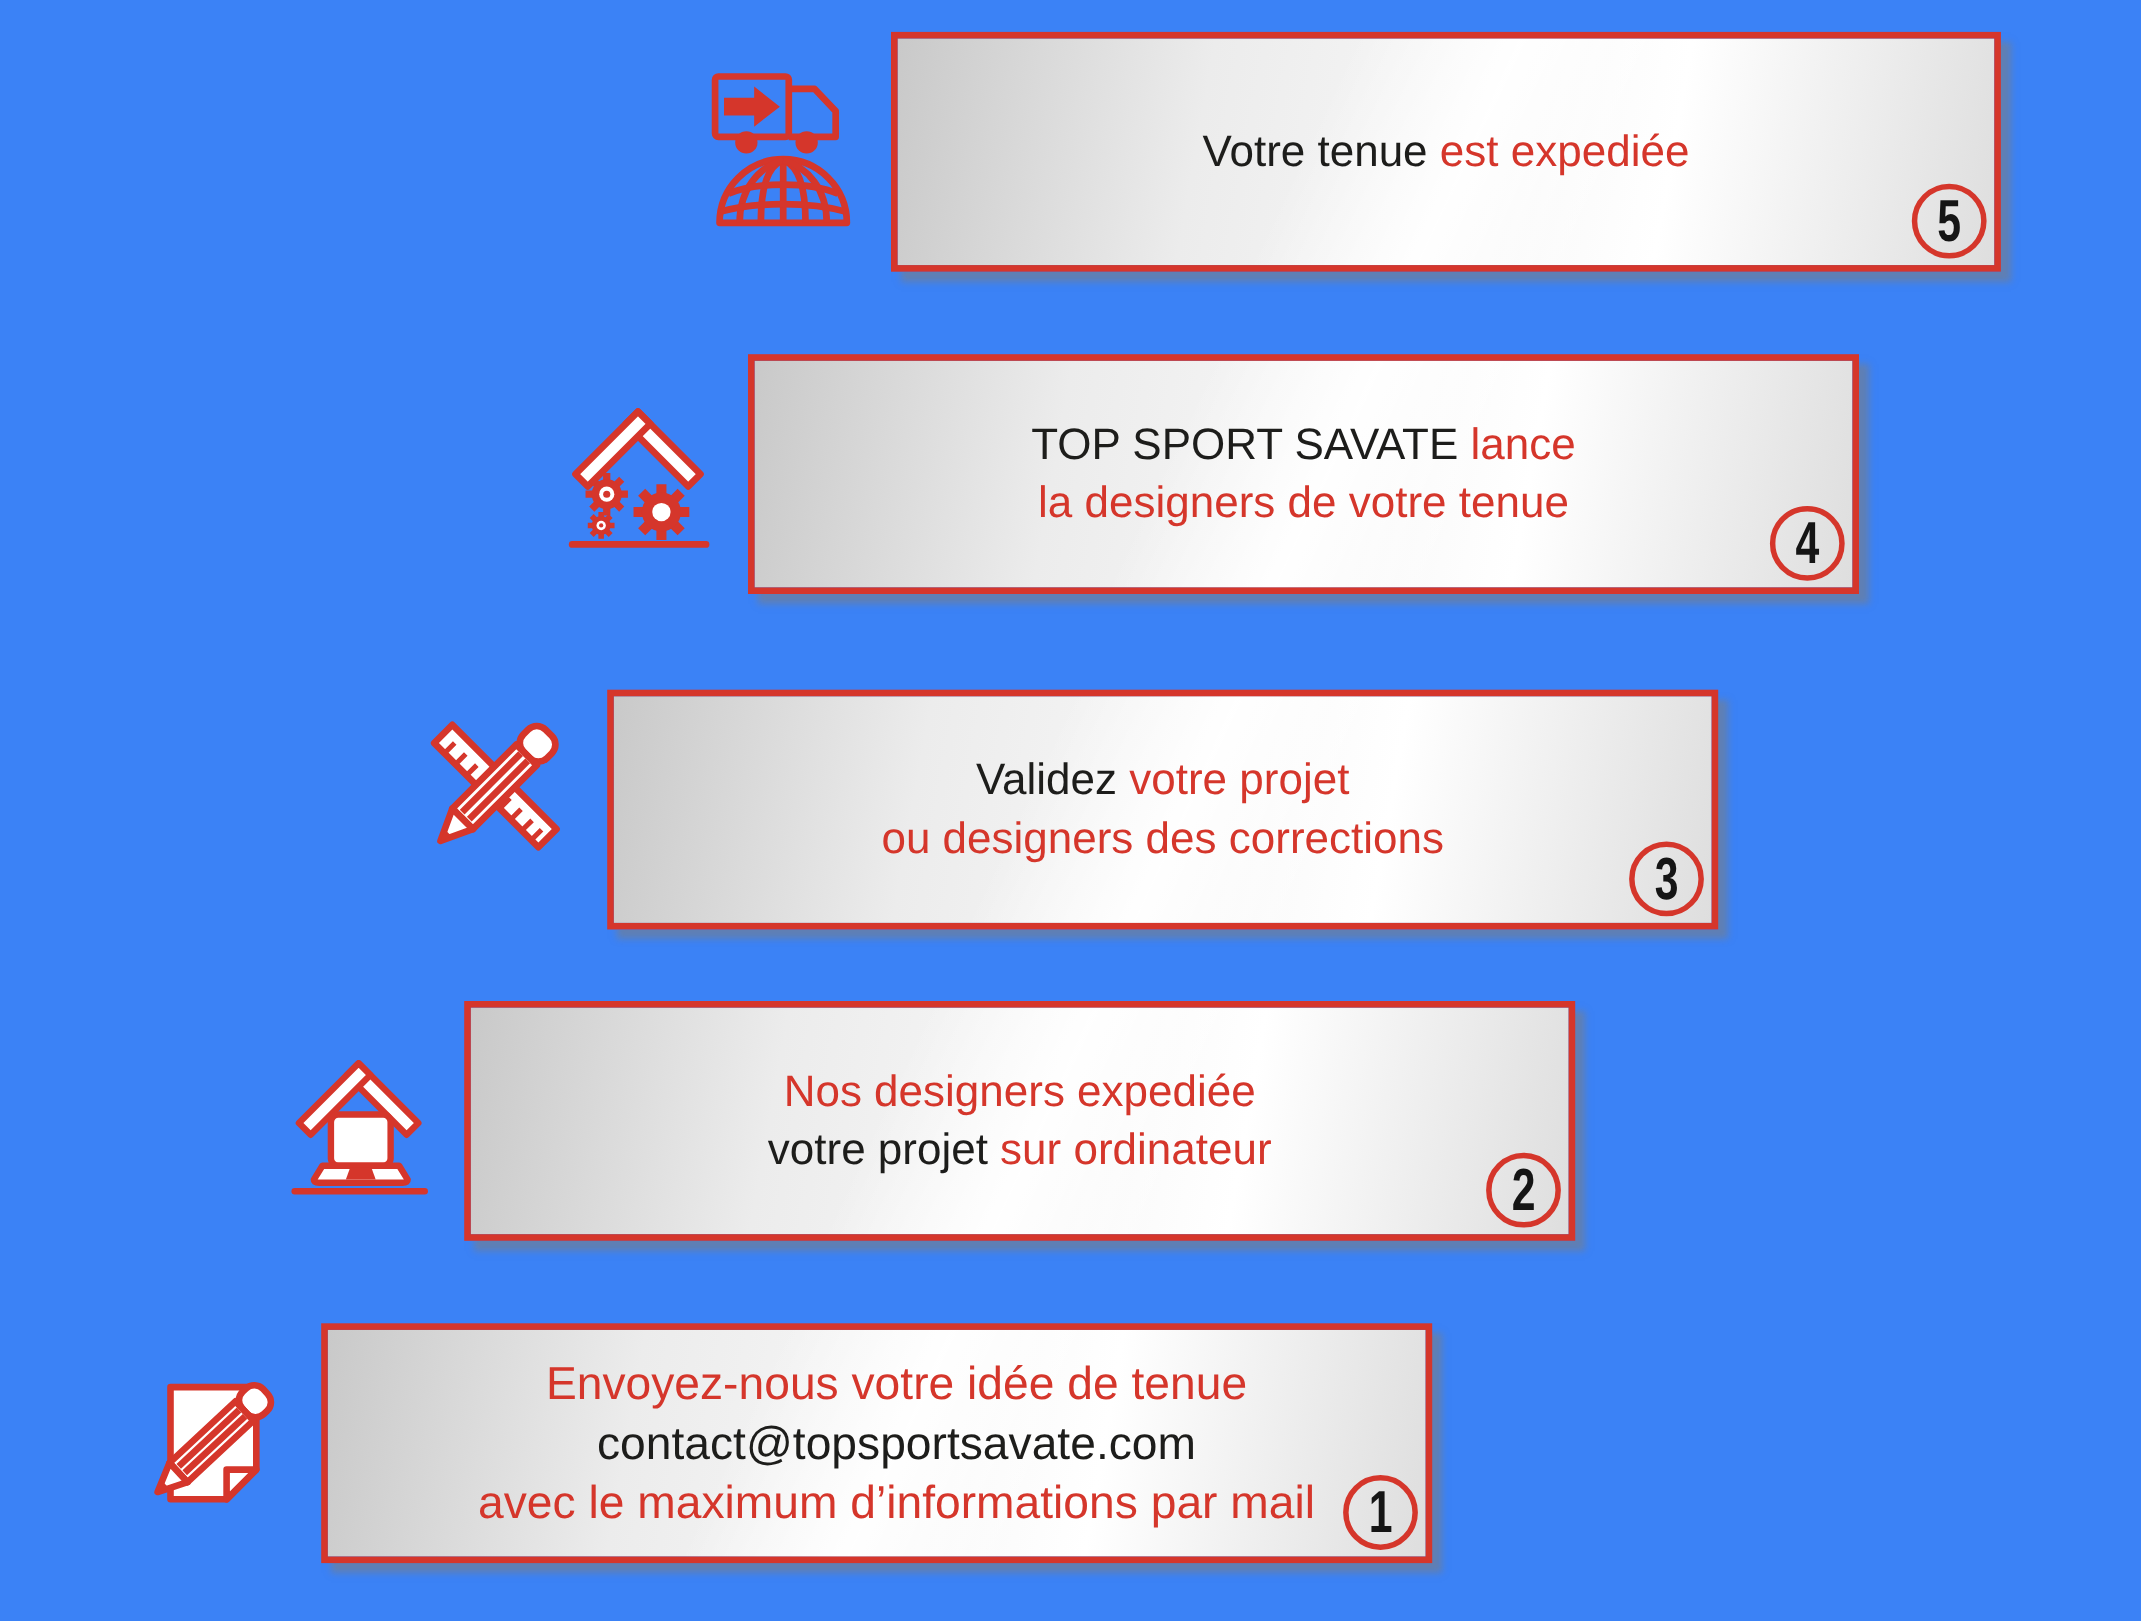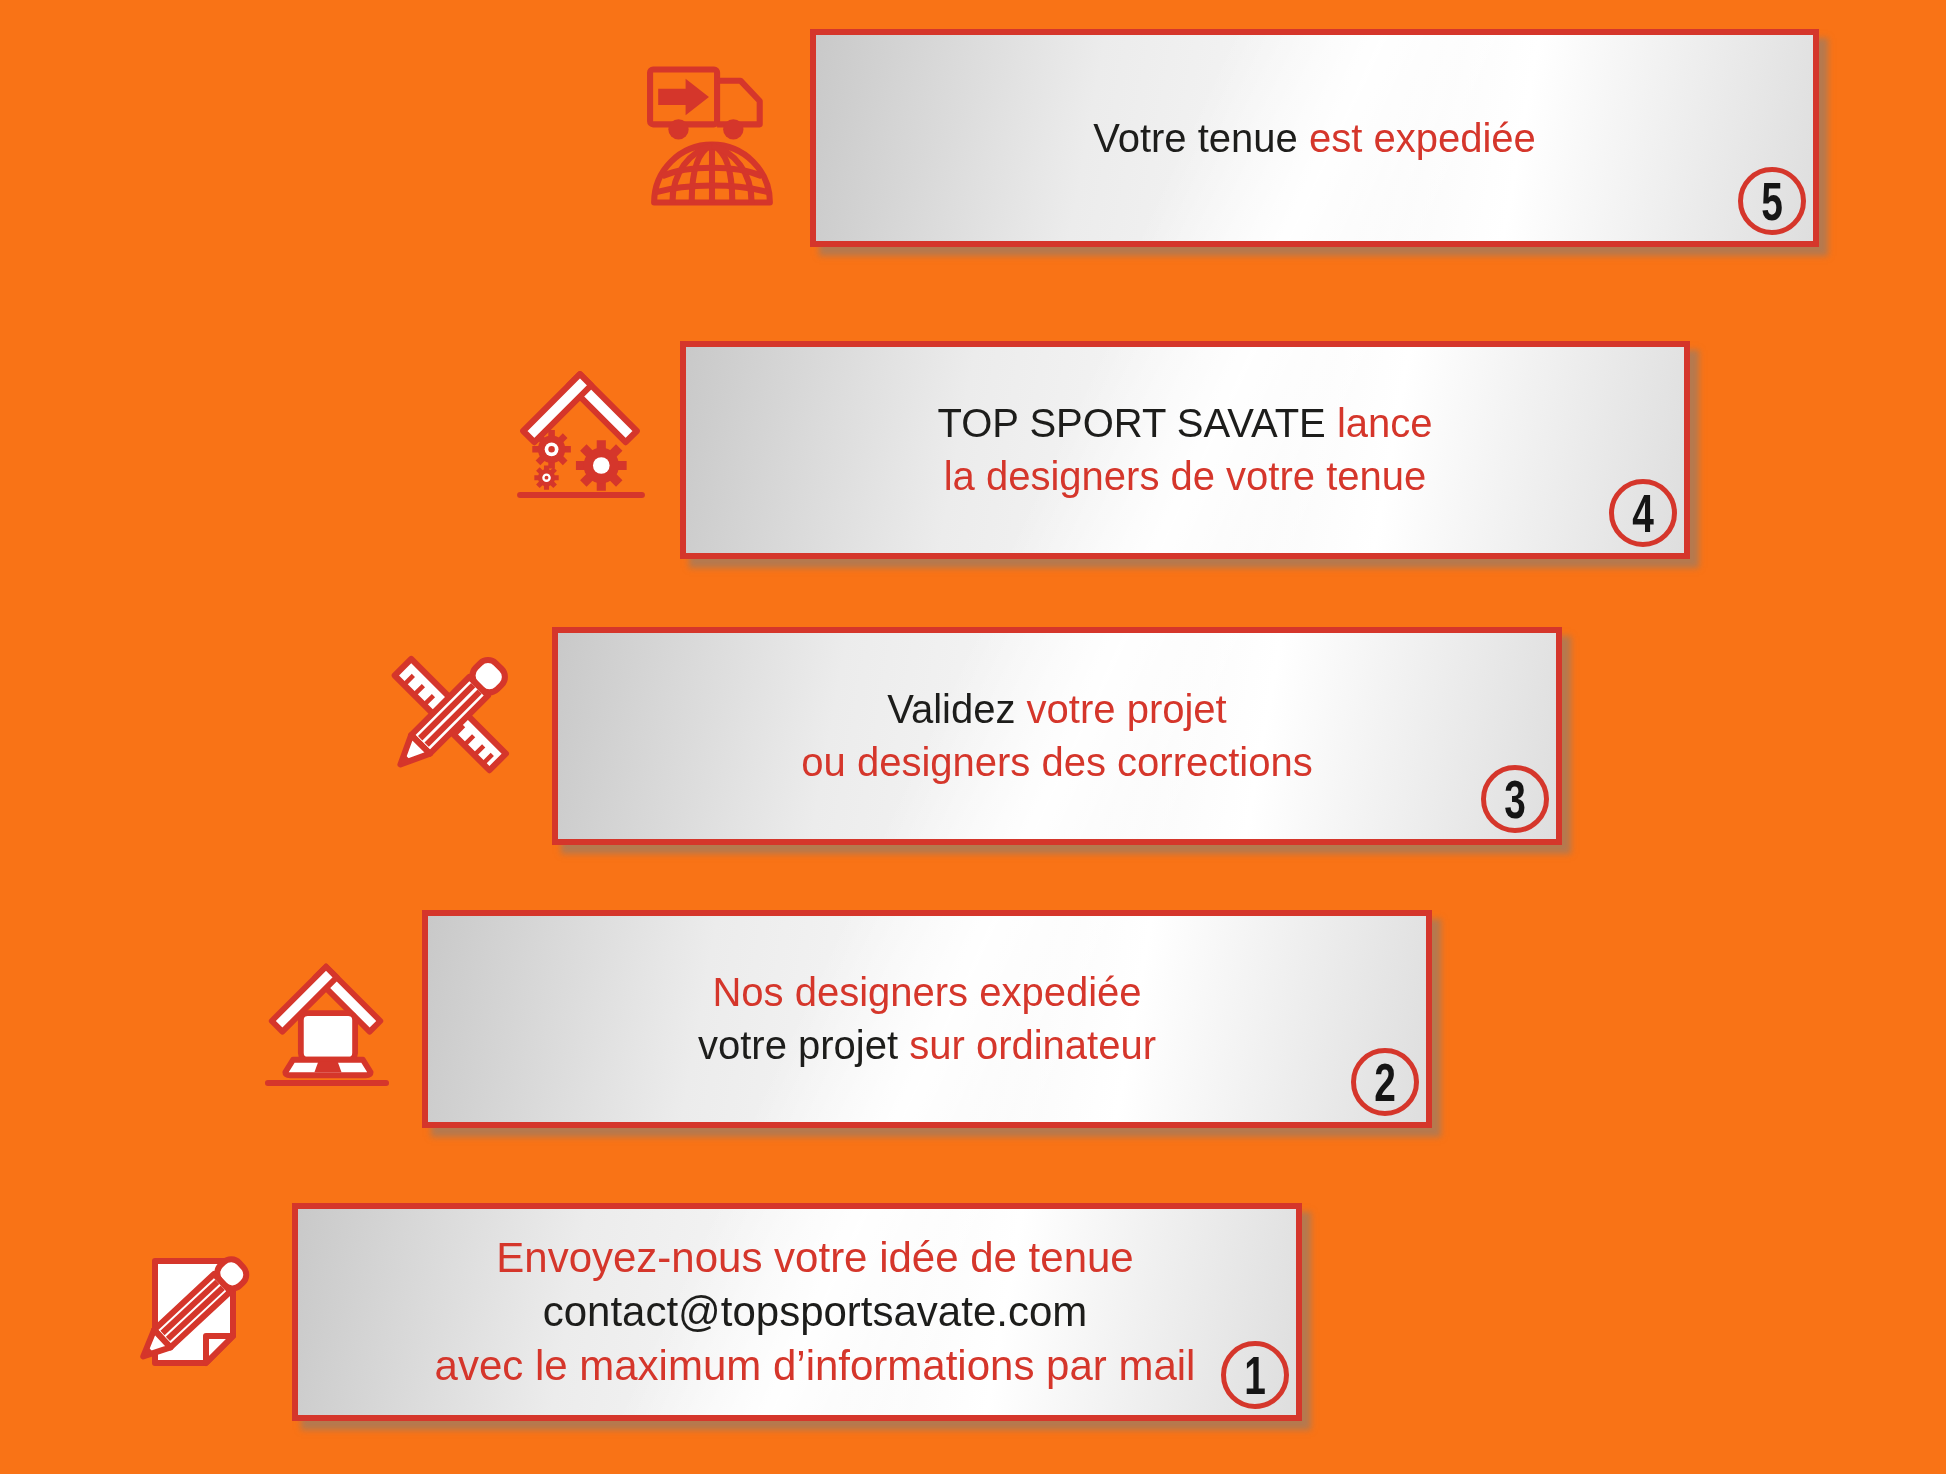--- a/index.html
+++ b/index.html
@@ -1,21 +1,21 @@
 <!DOCTYPE html>
 <html style="--accent: #d5362b; --ink: #1d1d1b;"><head>
 <meta charset="utf-8">
 <style>
   :root{
     --accent:#d5362b;
     --ink:#1d1d1b;
   }
   html,body{margin:0;padding:0;background:#ffffff;}
   .canvas{
-    position:relative;width:1946px;height:1474px;background:#f97316;overflow:hidden;
+    position:relative;width:1946px;height:1474px;background:#3b82f6;overflow:hidden;
     font-family:"Liberation Sans", sans-serif;
   }
   .panel{
     position:absolute;box-sizing:border-box;
     border:6px solid var(--accent);
     background:
       linear-gradient(115deg, rgba(255,255,255,0) 38%, rgba(255,255,255,.95) 52%, rgba(255,255,255,0) 66%),
       linear-gradient(100deg,#c9c9c9 0%,#ececec 28%,#f8f8f8 55%,#ffffff 70%,#dedede 100%);
     box-shadow:9px 9px 6px rgba(125,125,125,.55);
     display:flex;align-items:center;justify-content:center;
@@ -99,21 +99,21 @@
 
         <path class="tooth" stroke-width="9" d="M100 104 L110 104 M70 104 L60 104 M85 119 L85 129 M85 89 L85 79
           M95.6 93.4 L102.7 86.3 M74.4 93.4 L67.3 86.3 M95.6 114.6 L102.7 121.7 M74.4 114.6 L67.3 121.7"></path>
         <circle class="fil" cx="85" cy="104" r="17.5"></circle>
         <circle cx="85" cy="104" r="8.2" fill="#ffffff"></circle>
       </g>
       <line class="stk" x1="5" y1="133" x2="125" y2="133" stroke-width="7" stroke-linecap="round"></line>
     </svg>
   </div>
 
-  <div class="panel" style="left:680px;top:322px;width:1010px;height:218px;margin-top:19px;">
+  <div class="panel" style="left:680px;top:322px;width:1010px;height:218px;">
     <div class="panel-text">
       <div>
         <span class="seg" data-color="black">TOP SPORT SAVATE </span><span class="seg" data-color="red">lance</span>
       </div>
       <div>
         <span class="seg" data-color="red">la designers de votre tenue</span>
       </div>
     </div>
     <div class="badge">
       <span>4</span>

